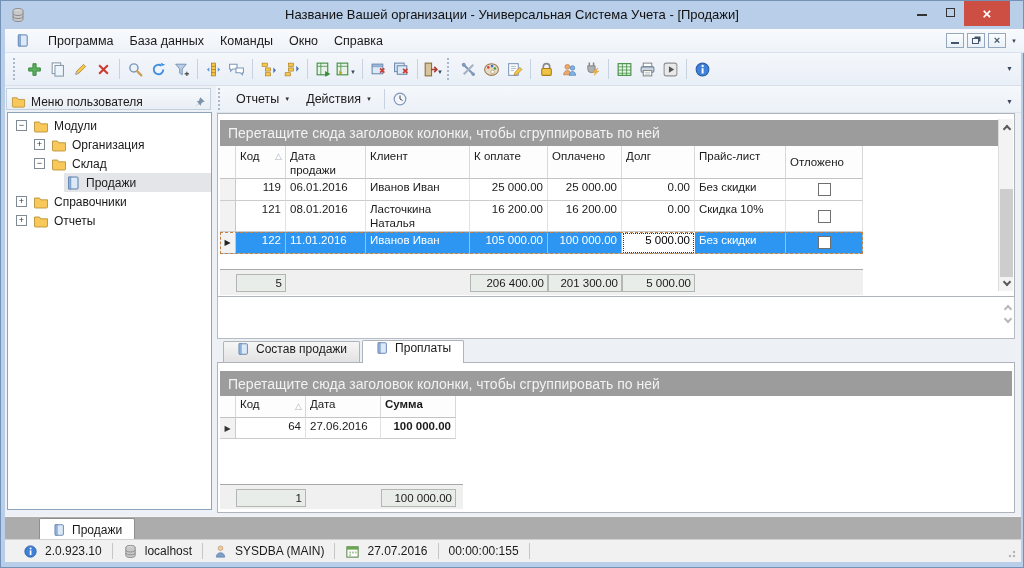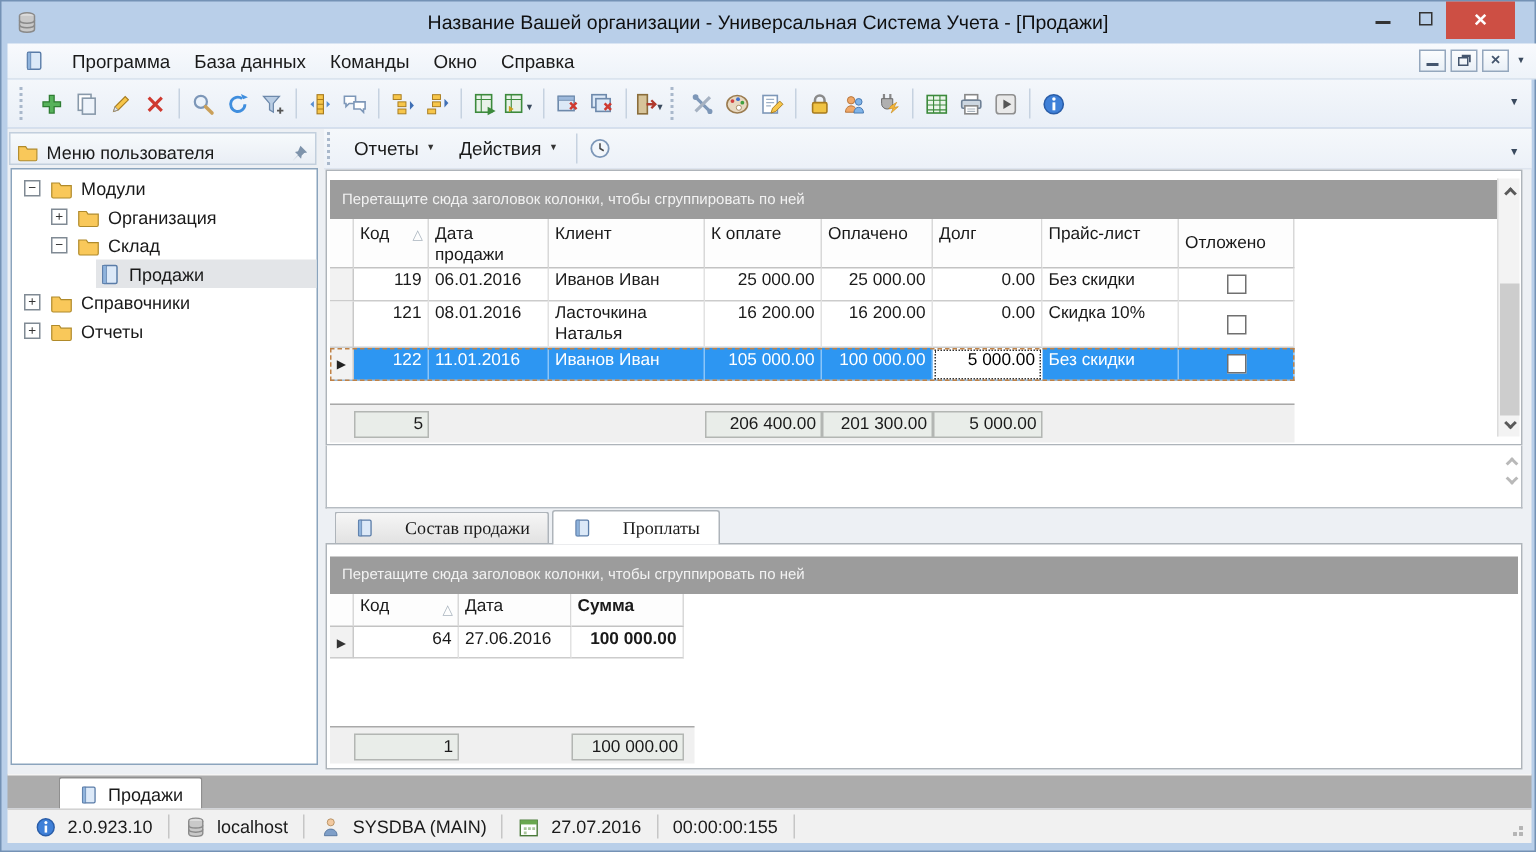--- a/index.html
+++ b/index.html
@@ -65,21 +65,21 @@
   .tree-row { height:19px; display:flex; align-items:center; }
   .expander { width:11px; height:11px; border:1px solid #808a94; background:#fff; color:#333;
               font-size:9px; line-height:9px; text-align:center; margin-right:5px; flex:none; }
   .node-ico { width:16px; height:16px; margin-right:5px; flex:none; }
   .node-content { display:flex; align-items:center; flex:1; height:19px; padding-left:1px; }
   .node-selected { background:#e3e5e8; }
 
   
   .grid-panel { position:absolute; left:212px; top:27px; width:798px; height:184px;
                 background:#fff; border:1px solid #aeb4ba; }
-  .group-bar { position:absolute; background:#9c9c9c; color:#f2f2f2; font-size:10px;
+  .group-bar { position:absolute; background:#9c9c9c; color:#f2f2f2; font-size:14px;
                display:flex; align-items:center; padding-left:8px; }
   .gb-main { left:2px; top:6px; width:778px; height:26px; }
   .grid-table { position:absolute; left:2px; top:32px; width:643px; }
   .g-row { display:flex; width:643px; }
   .g-cell { border-right:1px solid #e2e2e2; border-bottom:1px solid #cccccc;
             font-size:11.5px; padding:2px 4px; overflow:hidden; }
   .hdr .g-cell { border-right:1px solid #d8d8d8; border-bottom:1px solid #c3c3c3;
                  background:#fdfdfd; padding-top:3px; line-height:1.25; position:relative; }
   .hdr { height:33px; }
   .c-ind { width:16px; flex:none; background:#f2f2f2; border-right:1px solid #c9c9c9;
@@ -113,23 +113,23 @@
 
   
   .filter-panel { position:absolute; left:212px; top:211px; width:798px; height:42px;
                   background:#fff; border:1px solid #b6bcc2; border-top:none; }
   .filter-text { position:absolute; left:7px; top:8px; font-size:11.5px; color:#9a9a9a; }
   .filter-arrows { position:absolute; right:3px; top:6px; display:flex; flex-direction:column; gap:4px; }
   .filter-arrows .chev { border-color:#b9b9b9; }
 
   
   .detail-tabs { position:absolute; left:218px; top:253px; display:flex; align-items:flex-end; z-index:5; }
-  .tab { display:flex; align-items:center; gap:20px; padding:0 12px; height:21px;
+  .tab { display:flex; align-items:flex-start; gap:6px; padding:0 12px; height:21px;
          background:linear-gradient(#f6f6f6,#e2e2e2); border:1px solid #aeb4ba;
-         border-bottom:none; border-radius:2px 2px 0 0; font-size:12px; margin-right:2px;font-family:Liberation Serif, serif; }
+         border-bottom:none; border-radius:2px 2px 0 0; font-size:12px; margin-right:2px; }
   .tab-active { background:#fff; height:23px; position:relative; top:1px; }
 
   
   .detail-panel { position:absolute; left:212px; top:276px; width:798px; height:151px;
                   background:#fff; border:1px solid #aeb4ba; }
   .gb-detail { left:2px; top:8px; width:792px; height:25px; }
   .grid2 { position:absolute; left:2px; top:33px; width:236px; }
   .g2-row { display:flex; width:236px; }
   .d0 { width:70px; flex:none; text-align:right; }
   .d1 { width:75px; flex:none; }

